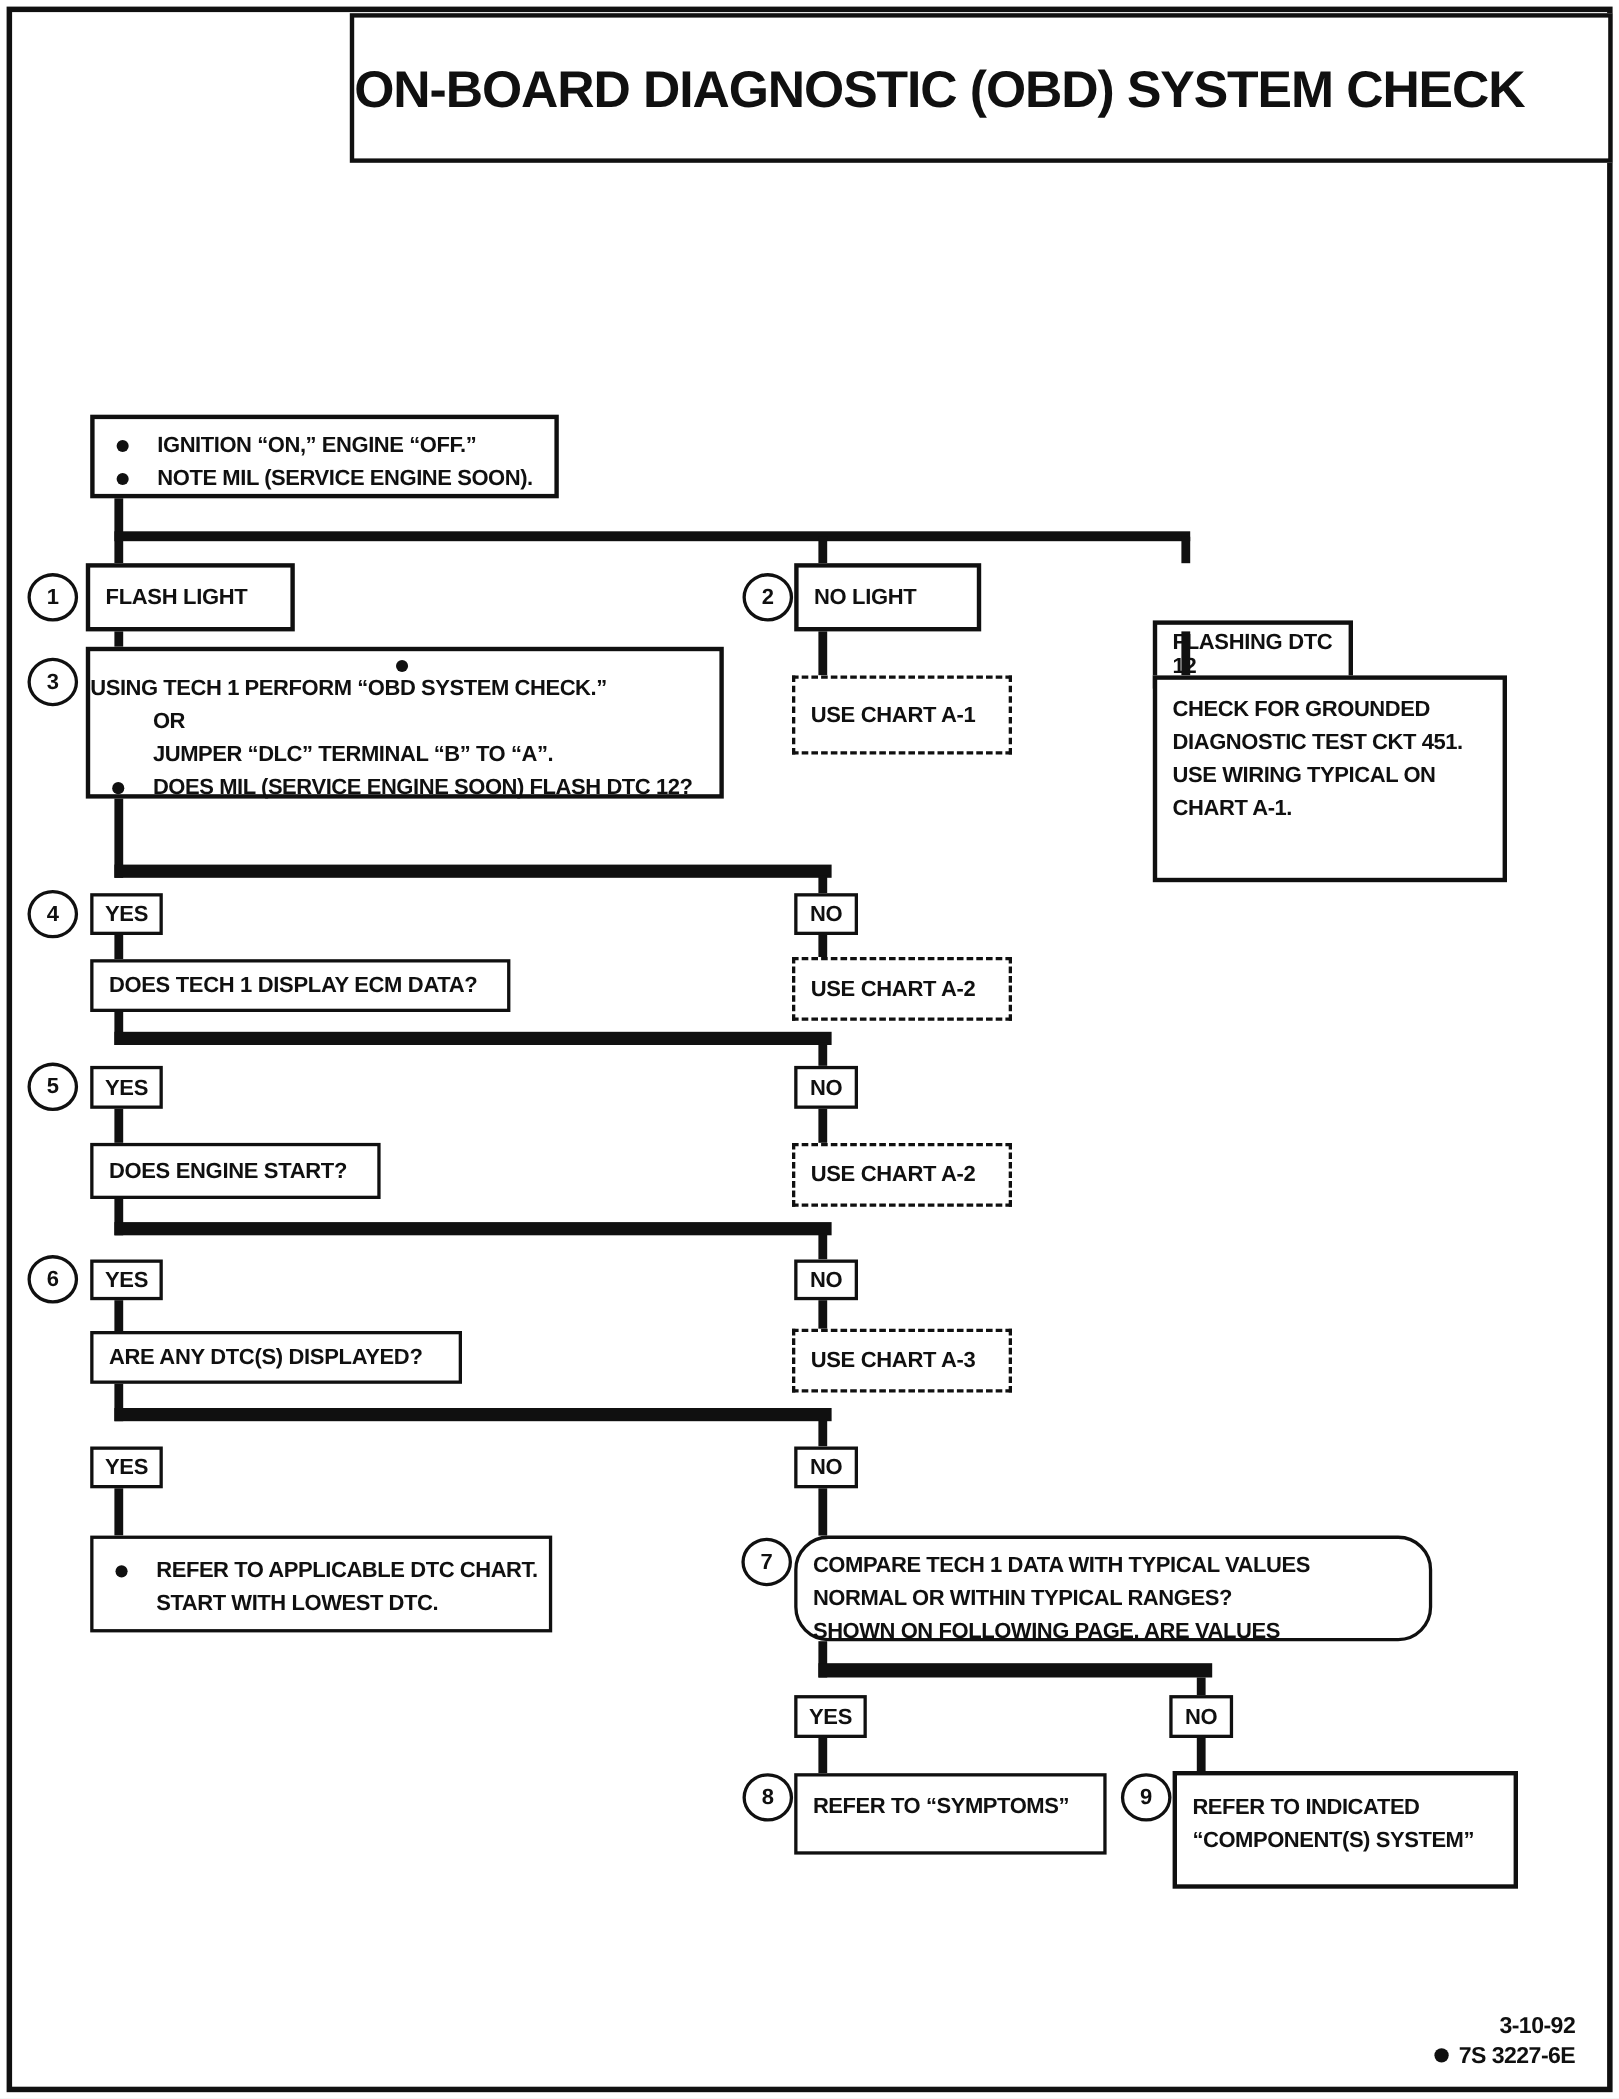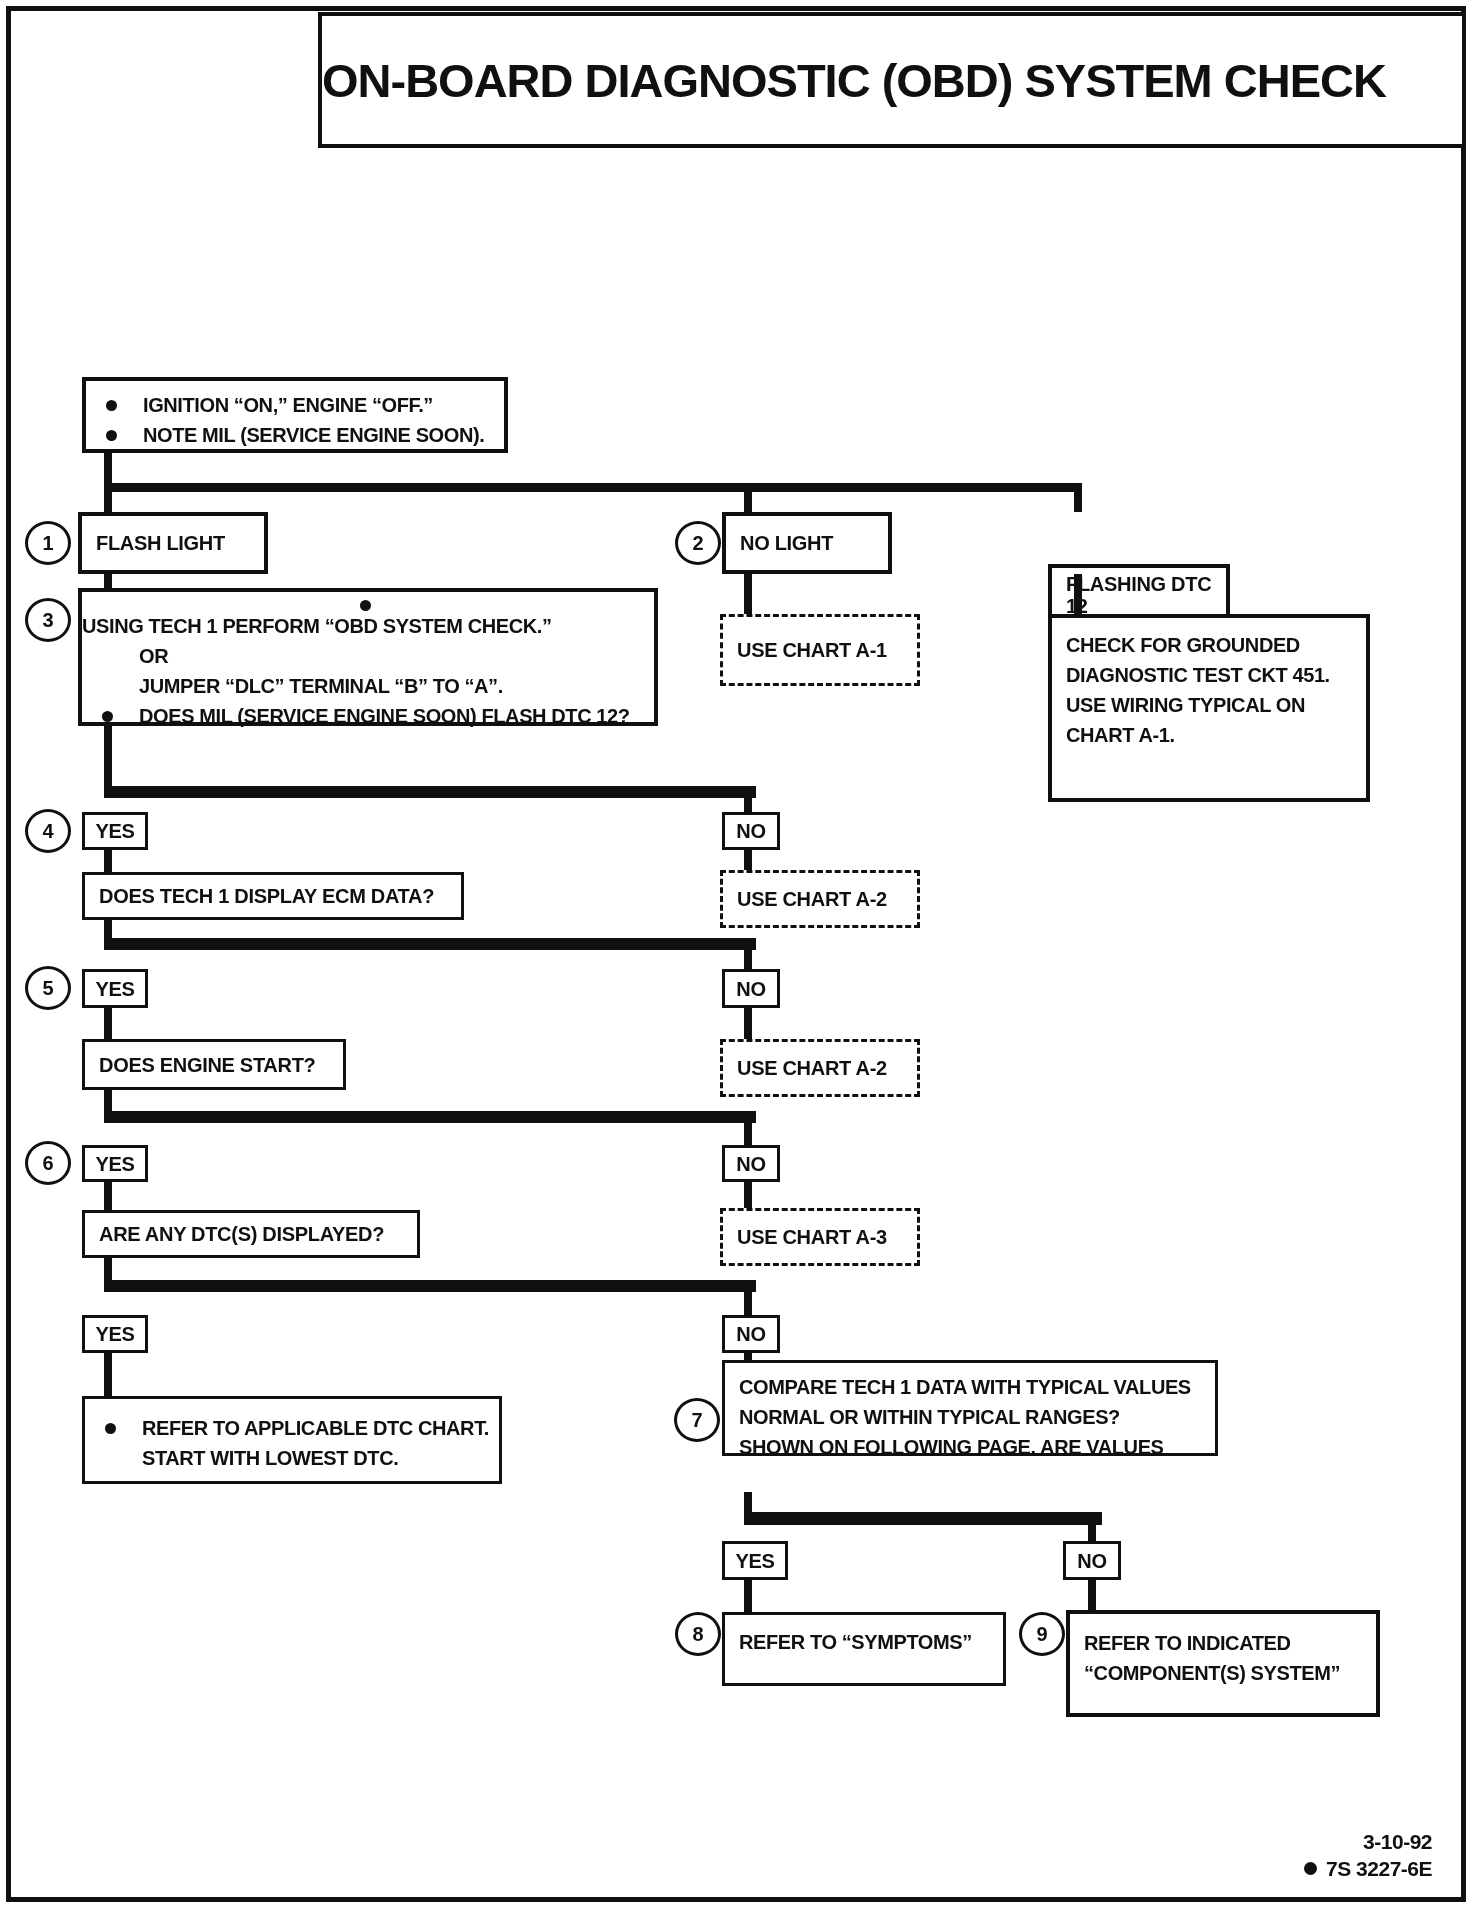--- a/index.html
+++ b/index.html
@@ -146,21 +146,21 @@
 
   <div class="box multi thin" style="left:82px; top:1396px; width:420px; height:88px;">
     <div class="brow" style="margin-top:14px;">
       <span class="blt"></span>
       <span class="mline" style="padding-left:0;">REFER TO APPLICABLE DTC CHART.</span>
     </div>
     <div class="ind">START WITH LOWEST DTC.</div>
   </div>
 
   <div class="circle" style="left:674px; top:1398px;">7</div>
-  <div class="box multi thin" style="left:722px; top:1360px; width:496px; height:96px;">
+  <div class="box multi thin" style="left:722px; top:1396px; width:580px; height:96px;border-radius:31px;">
     <div class="mline" style="margin-top:9px;">COMPARE TECH 1 DATA WITH TYPICAL VALUES</div>
     <div class="mline">NORMAL OR WITHIN TYPICAL RANGES?</div>
     <div class="mline">SHOWN ON FOLLOWING PAGE.  ARE VALUES</div>
   </div>
 
   <div class="vline" style="left:744px; top:1492px; height:33px;"></div>
   <div class="hline" style="left:744px; top:1512px; width:358px; height:13px;"></div>
   <div class="vline" style="left:1088px; top:1525px; height:16px;"></div>
 
   <div class="box thin center" style="left:722px; top:1541px; width:66px; height:39px;">YES</div>

